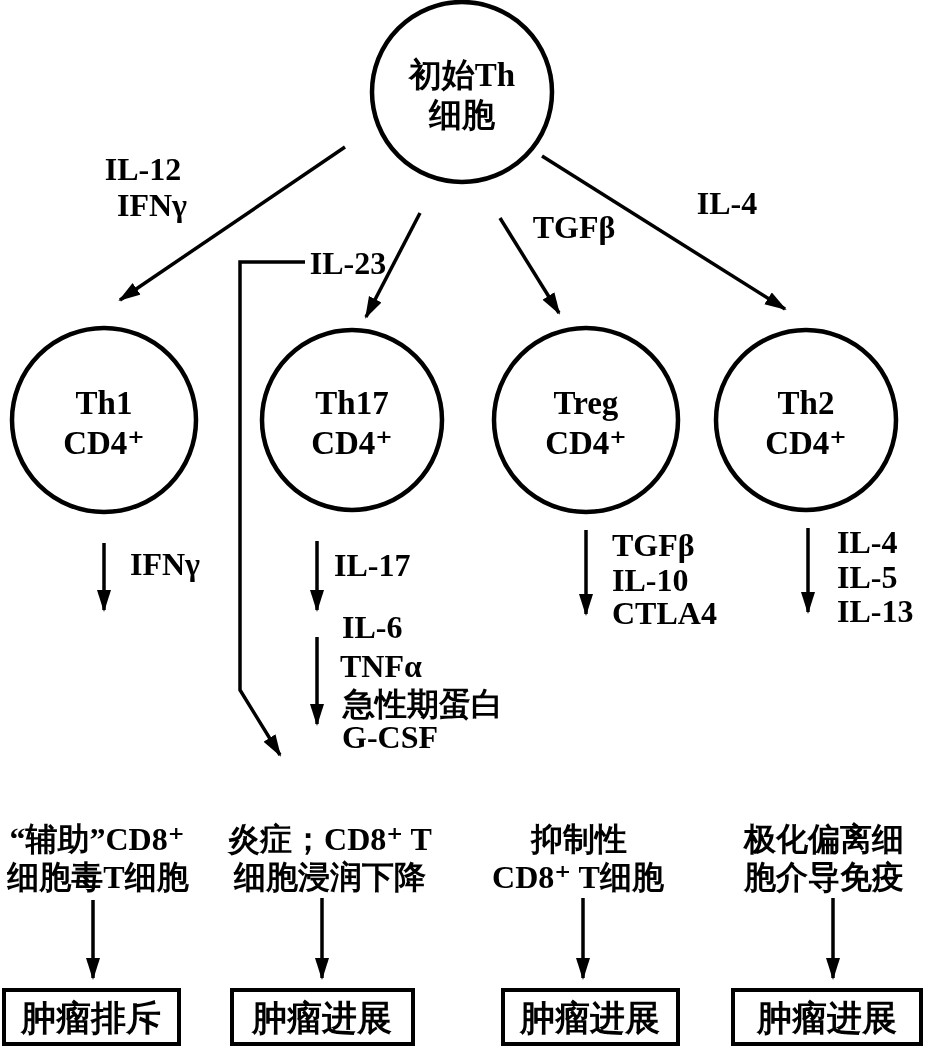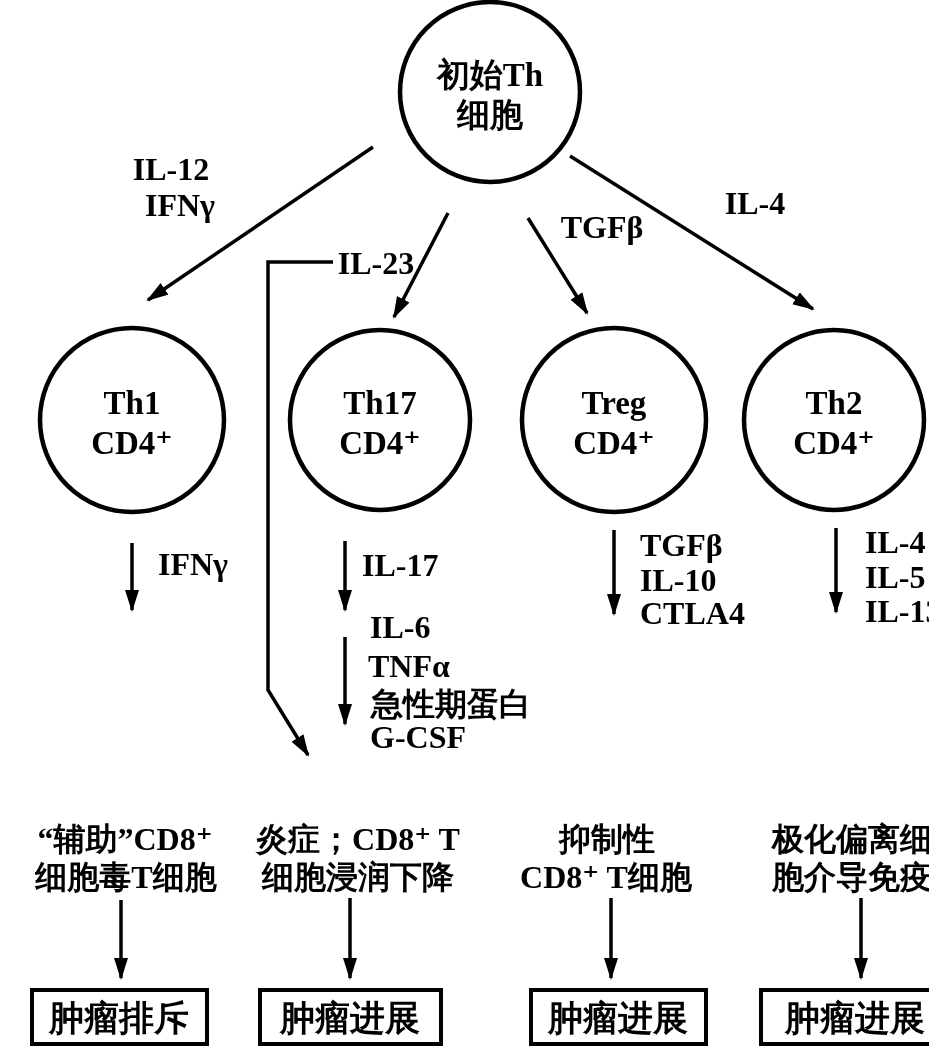--- a/index.html
+++ b/index.html
@@ -1,16 +1,16 @@
 <!DOCTYPE html>
 <html><head>
 <meta charset="utf-8">
 <style>
   html,body{margin:0;padding:0;background:#ffffff;}
-  .stage{width:823px;height:1048px;position:relative;background:#fff;padding-left:28px;}
+  .stage{width:823px;height:1048px;position:relative;background:#fff;}
   svg{display:block;}
   text{
     font-family:"Liberation Serif","DejaVu Serif",serif;
     font-weight:bold;
     fill:#000;
   }
   .node-label{font-size:33px;}
   .signal{font-size:32px;}
   .effect{font-size:32px;}
   .outcome{font-size:35px;}

